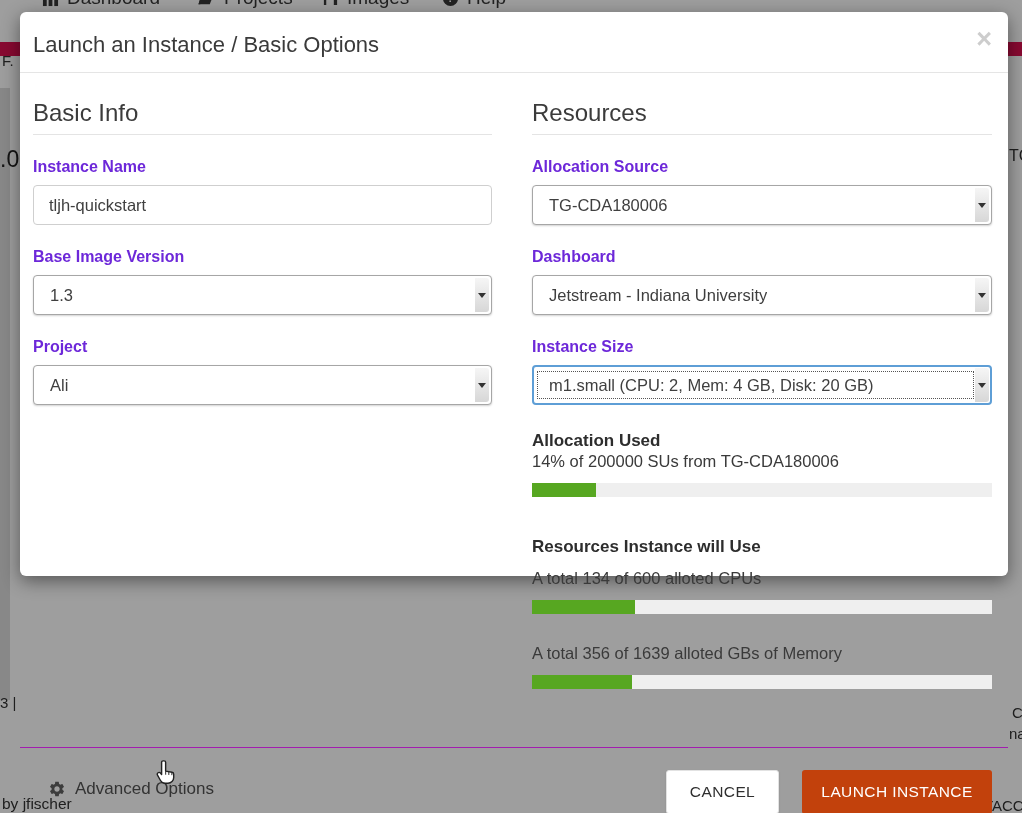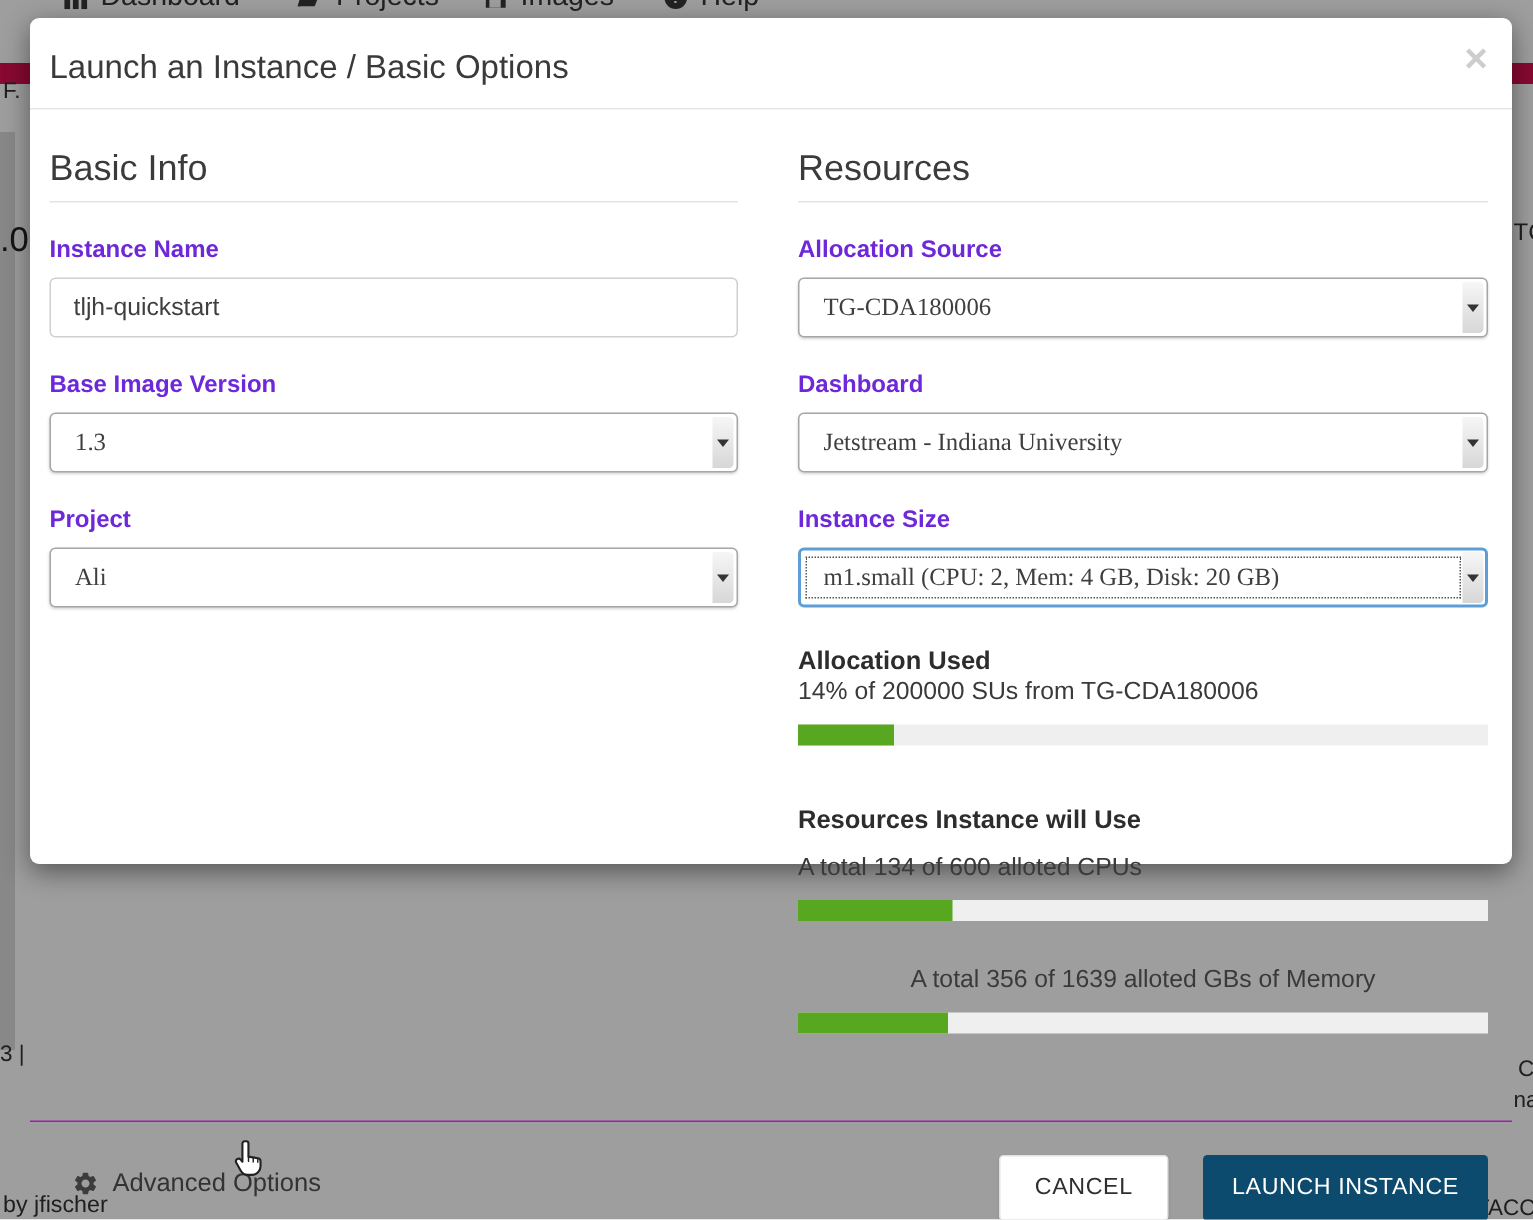--- a/index.html
+++ b/index.html
@@ -32,25 +32,25 @@
     color:#cdcdcd;font-weight:bold;cursor:pointer;}
 
   .col{position:absolute;top:84px;}
   .col-left{left:13px;width:459px;}
   .col-right{left:512px;width:460px;}
   .sec-heading{font-size:24px;line-height:30px;color:#3b3b3b;padding:2px 0 6px;
     border-bottom:1px solid #e4e4e4;}
   .f-label{margin-top:22px;font-size:16px;font-weight:bold;color:#6d28d9;line-height:20px;}
   .usage-head{margin-top:26px;font-size:17px;font-weight:bold;color:#2d2d2d;line-height:20px;}
   .usage-text{margin-top:0;font-size:16.5px;color:#3a3a3a;line-height:20px;}
-  .usage-text.gap{margin-top:29px;text-align:center;}
+  .usage-text.gap{margin-top:29px;}
   .usage-head.gap{margin-top:40px;}
 
   .text-input,.select{box-sizing:border-box;margin-top:8px;height:40px;width:100%;
-    border-radius:4px;background:#fff;font-size:16.5px;color:#3f3f3f;font-family:Liberation Serif, serif;}
+    border-radius:4px;background:#fff;font-size:16.5px;color:#3f3f3f;}
   .text-input{border:1px solid #cfcfcf;padding:0 14px 0 15px;outline:none;
     font-family:"Liberation Sans","DejaVu Sans",sans-serif;}
   .select{position:relative;border:1px solid #a6a6a6;box-shadow:0 1px 2px rgba(0,0,0,0.18);
     cursor:pointer;}
   .sel-value{position:absolute;left:16px;top:0;line-height:38px;white-space:nowrap;
     overflow:hidden;max-width:calc(100% - 36px);}
   .arrow-zone{position:absolute;top:2px;bottom:2px;right:2px;width:14px;
     background:linear-gradient(#f6f6f6,#d7d7d7);border-radius:0 3px 3px 0;
     display:flex;align-items:center;justify-content:center;}
   .tri{width:0;height:0;border:4px solid transparent;border-top:5px solid #333;margin-top:5px;}
@@ -64,21 +64,21 @@
   .bar-fill{height:100%;background:#57a721;width:0;}
 
   .m-footer{position:absolute;left:0;right:0;top:699px;bottom:0;border-top:1px solid #a21caf;margin-top:36px;}
   .adv{position:absolute;left:28px;top:31px;display:flex;align-items:center;gap:9px;
     font-size:17px;color:#333;cursor:pointer;}
   .btn{position:absolute;top:22px;height:44px;border-radius:3px;font-size:15.5px;
     font-weight:500;letter-spacing:0.4px;cursor:pointer;
     font-family:"Liberation Sans","DejaVu Sans",sans-serif;}
   .btn-cancel{left:646px;width:113px;background:#fff;border:1px solid #e2e2e2;
     color:#2f2f2f;box-shadow:0 1px 2px rgba(0,0,0,0.12);}
-  .btn-launch{left:782px;width:190px;background:#0c4a6e;border:none;color:#fff;}
+  .btn-launch{left:782px;width:190px;background:#c2410c;border:none;color:#fff;}
 
   .cursor{position:absolute;left:133px;top:746px;z-index:5;pointer-events:none;}
 </style>
 </head>
 <body>
 
 <div class="stage">
 
   <div class="bg">
     <div class="nav">

